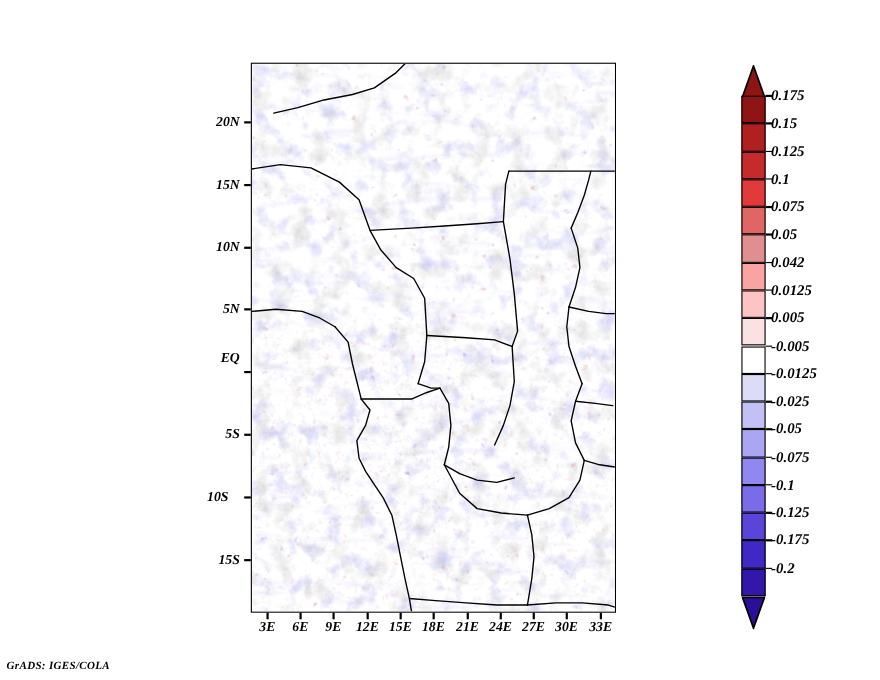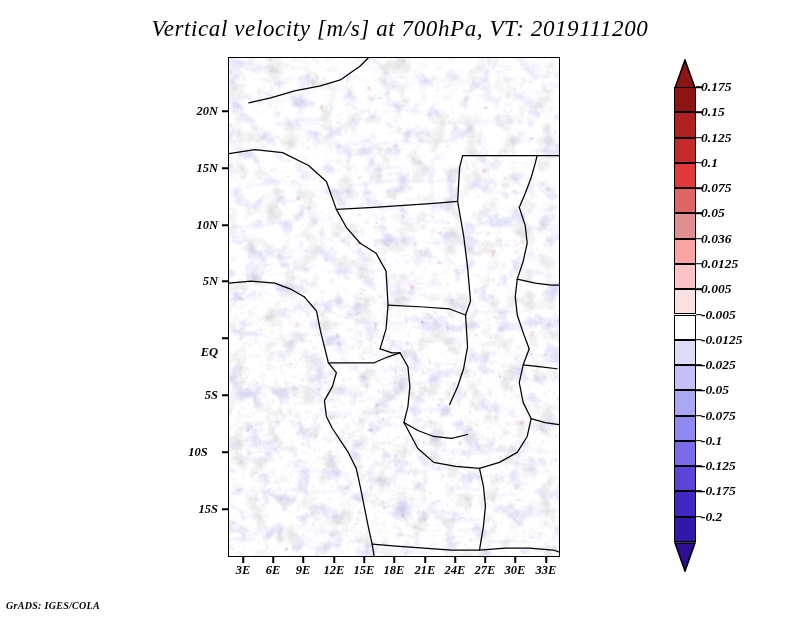--- a/index.html
+++ b/index.html
@@ -130,21 +130,20 @@
     letter-spacing: 0.3px;
     color: #000000;
     white-space: nowrap;
   }
 </style>
 </head>
 <body>
 
 <div id="chart-root">
 
-  <div id="plot-title">Vertical velocity [m/s] at 700hPa, VT: 2019111200</div>
 
   <div id="map-frame">
     <svg id="map-field" viewBox="0 0 332 500" preserveAspectRatio="none">
       <defs>
         <filter id="fNoise" x="0" y="0" width="100%" height="100%">
           <feTurbulence type="fractalNoise" baseFrequency="0.055 0.055" numOctaves="4" seed="17" result="t1"></feTurbulence>
           <feColorMatrix in="t1" type="matrix" result="g1" values="0 0 0 0 0.5  0 0 0 0 0.5  0 0 0 0 0.5  1.1 0 0 0 -0.55"></feColorMatrix>
           <feComponentTransfer in="g1" result="g2">
             <feFuncA type="table" tableValues="0 0.15 0.3 0.48 0.62 0.78 0.9 1"></feFuncA>
           </feComponentTransfer>
@@ -223,21 +222,21 @@
   <div class="tick tick-lat" style="left:222px; top:281px;"></div>
   <div class="tick tick-lat" style="left:222px; top:338px;"></div>
   <div class="tick tick-lat" style="left:222px; top:395px;"></div>
   <div class="tick tick-lat" style="left:222px; top:452px;"></div>
   <div class="tick tick-lat" style="left:222px; top:509px;"></div>
 
   <div class="axis-label lat-label" style="left:178px; top:111px; width:40px;">20N</div>
   <div class="axis-label lat-label" style="left:178px; top:168px; width:40px;">15N</div>
   <div class="axis-label lat-label" style="left:178px; top:225px; width:40px;">10N</div>
   <div class="axis-label lat-label" style="left:178px; top:281px; width:40px;">5N</div>
-  <div class="axis-label lat-label" style="left:178px; top:352px; width:40px;">EQ</div>
+  <div class="axis-label lat-label" style="left:178px; top:326px; width:40px;">EQ</div>
   <div class="axis-label lat-label" style="left:178px; top:395px; width:40px;">5S</div>
   <div class="axis-label lat-label" style="left:178px; top:452px; width:40px;text-align:center;">10S</div>
   <div class="axis-label lat-label" style="left:178px; top:509px; width:40px;">15S</div>
 
   <div class="tick tick-lon" style="left:243px; top:557px;"></div>
   <div class="tick tick-lon" style="left:273px; top:557px;"></div>
   <div class="tick tick-lon" style="left:303px; top:557px;"></div>
   <div class="tick tick-lon" style="left:334px; top:557px;"></div>
   <div class="tick tick-lon" style="left:364px; top:557px;"></div>
   <div class="tick tick-lon" style="left:394px; top:557px;"></div>
@@ -308,21 +307,21 @@
     <div class="cb-dash" style="top:409.2px;"></div>
     <div class="cb-dash" style="top:434.4px;"></div>
     <div class="cb-dash" style="top:459.7px;"></div>
 
     <div class="cb-label" style="top:30px;">0.175</div>
     <div class="cb-label" style="top:55.3px;">0.15</div>
     <div class="cb-label" style="top:80.6px;">0.125</div>
     <div class="cb-label" style="top:105.8px;">0.1</div>
     <div class="cb-label" style="top:131.1px;">0.075</div>
     <div class="cb-label" style="top:156.4px;">0.05</div>
-    <div class="cb-label" style="top:181.7px;">0.036</div>
+    <div class="cb-label" style="top:181.7px;">0.042</div>
     <div class="cb-label" style="top:206.9px;">0.0125</div>
     <div class="cb-label" style="top:232.2px;">0.005</div>
     <div class="cb-label" style="top:257.5px;">-0.005</div>
     <div class="cb-label" style="top:282.8px;">-0.0125</div>
     <div class="cb-label" style="top:308.1px;">-0.025</div>
     <div class="cb-label" style="top:333.3px;font-style:italic;">-0.05</div>
     <div class="cb-label" style="top:358.6px;">-0.075</div>
     <div class="cb-label" style="top:383.9px;">-0.1</div>
     <div class="cb-label" style="top:409.2px;">-0.125</div>
     <div class="cb-label" style="top:434.4px;">-0.175</div>

